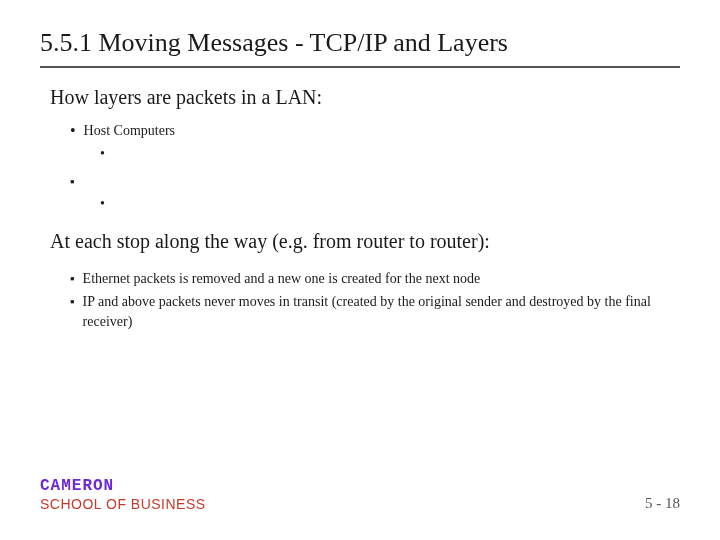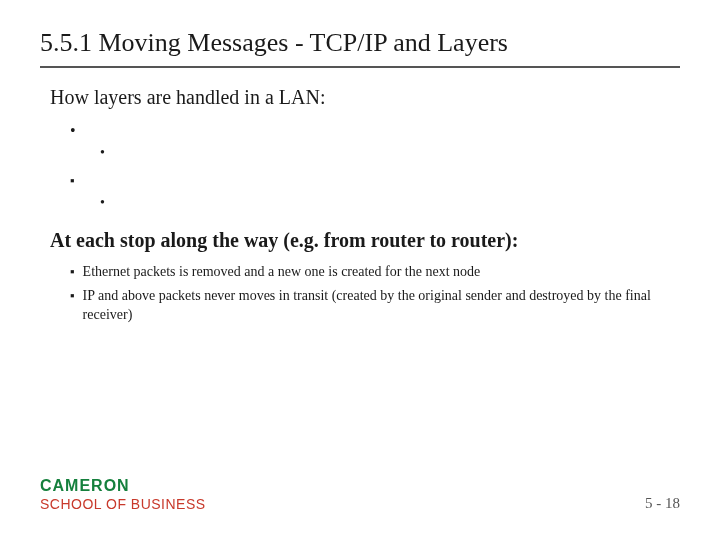--- a/index.html
+++ b/index.html
@@ -104,44 +104,44 @@
       flex-shrink: 0;
       margin-top: 2px;
     }
 
     .section-gap {
       margin-bottom: 18px;
     }
 
     .section-heading-2 {
       font-size: 20px;
-      font-weight: bold;
-      margin-bottom: 10px;
+      font-weight: normal;
+      margin-bottom: 16px;
       font-family: 'Times New Roman', Times, serif;
     }
 
     .footer {
       display: flex;
       align-items: flex-end;
       justify-content: space-between;
       margin-top: auto;
       padding-top: 10px;
     }
 
     .logo-area {
       display: flex;
       flex-direction: column;
       align-items: flex-start;
     }
 
     .logo-cameron {
-      font-family: Liberation Sans, sans-serif;
+      font-family: Liberation Mono, monospace;
       font-size: 16px;
       font-weight: bold;
-      color: #15803d;
+      color: #6d28d9;
       letter-spacing: 1px;
       text-transform: uppercase;
     }
 
     .logo-school {
       font-family: Arial, sans-serif;
       font-size: 14px;
       color: #c8392b;
       text-transform: uppercase;
       letter-spacing: 0.5px;
@@ -162,24 +162,25 @@
 <body>
 
 <div class="slide">
   <div class="title-area">
     <h1 class="slide-title">5.5.1  Moving Messages - TCP/IP and Layers</h1>
   </div>
 
   <div class="content">
 
     <div class="section-gap">
-      <div class="section-heading">How layers are handled in a LAN:</div>
+      <div class="section-heading">How layers are packets in a LAN:</div>
 
       <div class="bullet-l1">
         <span class="bullet-symbol">•</span>
+        <span class="text-content">Host Computers</span>
       </div>
 
       <div class="bullet-l2">
         <span class="bullet-symbol">•</span>
       </div>
 
       <div style="margin-top:10px;"></div>
 
       <div class="square-bullet">
         <span class="bullet-symbol">▪</span>

